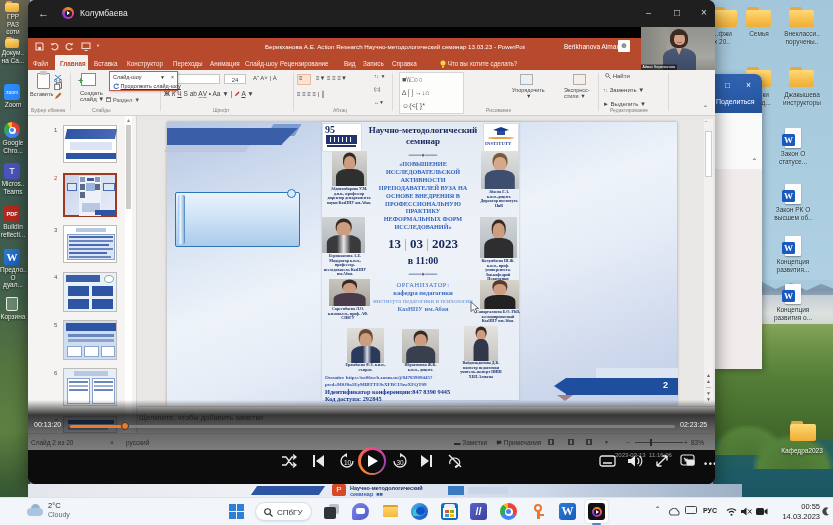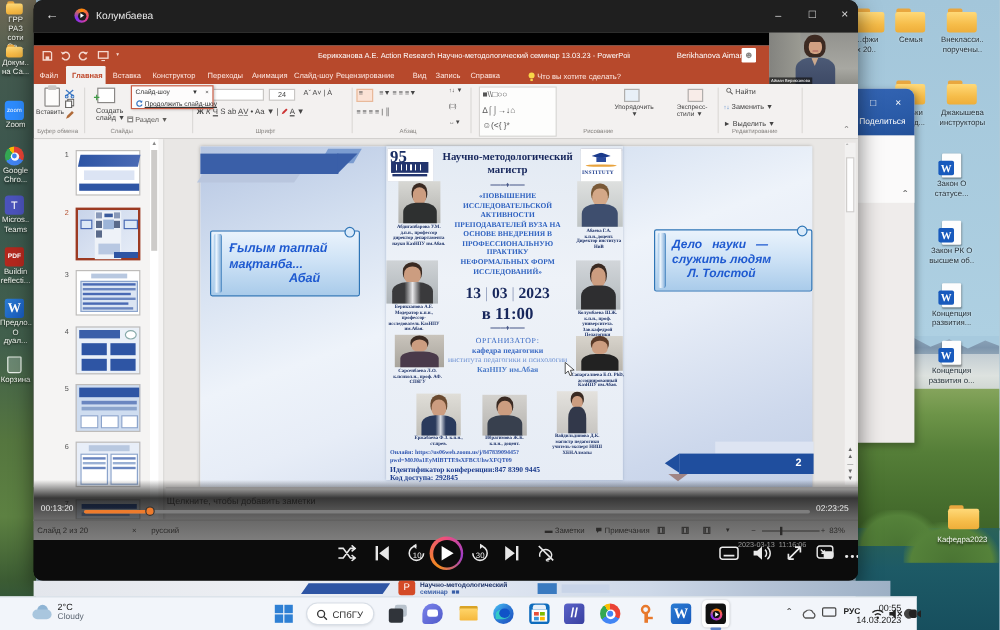--- a/index.html
+++ b/index.html
@@ -98,21 +98,21 @@
   #panel .name { position:absolute; left:10px; top:7px; color:#fff; font-size:11px; font-weight:bold; letter-spacing:.2px; }
   #playbtn { position:absolute; left:330px; top:-3px; width:28px; height:28px; border-radius:50%;
      background:conic-gradient(from 210deg,#f28a1e,#ee4f7c 40%,#a03cc8 70%,#f28a1e 100%); }
   #playbtn .inner { position:absolute; left:2.5px; top:2.5px; width:23px; height:23px; border-radius:50%; background:#0c0c0c; }
   #playbtn .tri { position:absolute; left:10px; top:7.5px; width:0; height:0; border-left:10px solid #fff; border-top:6.5px solid transparent; border-bottom:6.5px solid transparent; }
   
   #cam { position:absolute; left:613px; top:27px; width:74px; height:43px; background:linear-gradient(180deg,#92928e 0%,#a8a8a2 70%,#8e8e88 100%); overflow:hidden; }
   #cam .tag { position:absolute; left:0; bottom:0; height:7px; background:rgba(20,20,20,.72); color:#fff; font-size:4.5px; line-height:7px; padding:0 2px; }
   
   #behind { left:28px; top:484px; width:714px; height:13px; background:linear-gradient(90deg,#e3e6ec 0%,#eef0f4 30%,#dde4f0 55%,#cdd8e8 72%,#b5c3d6 85%,#9db0c5 100%); }
-  #taskbar { left:0; top:497px; width:764px; height:28px; background:#f2f5fa; border-top:1px solid #dee4eb; }
+  #taskbar { left:0; top:497px; width:833px; height:28px; background:#f2f5fa; border-top:1px solid #dee4eb; }
   .tbico { position:absolute; top:5px; width:17px; height:17px; border-radius:3px; }
   .tray { position:absolute; font-size:7.5px; color:#222; }
 </style>
 </head>
 <body>
 <div class="abs" id="deskL"></div>
 <div class="abs" id="deskR">
   <div class="sky"></div>
   <div class="mtn"></div>
   <div class="lake"></div>
@@ -399,49 +399,43 @@
         </div>
     </div>
     <div id="slide">
       <div style="position:absolute;left:103px;top:2px;width:28px;height:12px;background:#7b9cd0;transform:skewX(-30deg);"></div>
       <div style="position:absolute;left:0px;top:6px;width:115px;height:17px;background:#3a5fa8;"></div>
       <div style="position:absolute;left:114px;top:6px;width:0;height:0;border-left:17px solid #3a5fa8;border-top:0px solid transparent;border-bottom:17px solid transparent;"></div>
       <div style="position:absolute;left:2px;top:23px;width:81px;height:7px;background:#b9c6de;transform:skewX(-35deg);transform-origin:top left;"></div>
       <div class="scroll-banner" style="left:8px;top:70px;width:125px;height:55px;">
         <div class="roll"></div>
           <div class="curl" style="right:3px;top:-4px;"></div>
-        <div class="sbtext" style="left:15px;top:8px;font-size:10.5px;line-height:12.5px;">Ғылым таппай<br>мақтанба...<br><span style="display:block;text-align:right;padding-right:6px;">Абай</span></div>
-      </div>
-      <div class="scroll-banner" style="left:378px;top:69px;width:132px;height:52px;">
-        <div class="roll"></div>
-          <div class="curl" style="right:3px;top:-4px;"></div>
-        <div class="sbtext" style="left:14px;top:7px;font-size:10px;line-height:12px;">Дело&nbsp;&nbsp;&nbsp;науки&nbsp;&nbsp;&nbsp;—<br>служить людям<br><span style="display:block;text-align:center;">Л. Толстой</span></div>
       </div>
       <div id="poster">
 
         <div style="position:absolute;left:1px;top:2px;width:38px;height:27px;background:#fff;box-shadow:0 0 1px #99a;">
-          <div style="position:absolute;left:2px;top:0px;font-size:14px;font-weight:bold;color:#1a2f66;">95</div>
+          <div style="position:absolute;left:2px;top:0px;font-size:10px;font-weight:bold;color:#1a2f66;">95</div>
           <div style="position:absolute;left:3px;top:11px;width:31px;height:9px;background:#23356e;box-shadow:inset 3px 0 0 #23356e;"></div>
             <div style="position:absolute;left:7px;top:13px;width:23px;height:5px;background:repeating-linear-gradient(90deg,#fff 0 1px,#23356e 1px 4px);"></div>
           <div style="position:absolute;left:4px;top:21px;width:29px;height:2px;background:#23356e;"></div>
         </div>
         <div style="position:absolute;left:162px;top:2px;width:34px;height:28px;background:#fff;box-shadow:0 0 1px #99a;">
           <div style="position:absolute;left:9px;top:3px;width:16px;height:5px;background:#1a3a8c;clip-path:polygon(50% 0,100% 60%,50% 100%,0 60%);"></div>
           <div style="position:absolute;left:13px;top:7px;width:8px;height:3.5px;background:#2a4a9c;"></div>
           <div style="position:absolute;left:4px;top:12.5px;width:26px;height:2.5px;background:#e8a33d;border-radius:40%;"></div>
           <div style="position:absolute;left:1px;top:17px;font-size:4.5px;font-weight:bold;color:#1a3a8c;letter-spacing:.2px;">INSTITUTY</div>
         </div>
 
-        <div style="position:absolute;left:40px;top:3px;width:122px;text-align:center;font-size:9px;line-height:10.5px;font-weight:bold;color:#17275c;">Научно-методологический магистр</div>
+        <div style="position:absolute;left:40px;top:3px;width:122px;text-align:center;font-size:9px;line-height:10.5px;font-weight:bold;color:#17275c;">Научно-методологический семинар</div>
         <div style="position:absolute;left:55px;top:31px;width:92px;height:5px;color:#4a5a8a;font-size:6px;text-align:center;line-height:5px;">═══♦═══</div>
 
         <div style="position:absolute;left:49px;top:38px;width:104px;text-align:center;font-size:6.2px;line-height:7.9px;font-weight:bold;color:#2f62c0;white-space:nowrap;">«ПОВЫШЕНИЕ<br>ИССЛЕДОВАТЕЛЬСКОЙ<br>АКТИВНОСТИ<br>ПРЕПОДАВАТЕЛЕЙ ВУЗА НА<br>ОСНОВЕ ВНЕДРЕНИЯ В<br>ПРОФЕССИОНАЛЬНУЮ<br>ПРАКТИКУ<br>НЕФОРМАЛЬНЫХ ФОРМ<br>ИССЛЕДОВАНИЙ»</div>
 
         <div style="position:absolute;left:58px;top:114px;width:86px;text-align:center;font-size:13px;font-weight:bold;color:#17275c;">13&nbsp;<span style="color:#8a97b8;font-weight:normal;">|</span>&nbsp;03&nbsp;<span style="color:#8a97b8;font-weight:normal;">|</span>&nbsp;2023</div>
-        <div style="position:absolute;left:58px;top:133px;width:86px;text-align:center;font-size:14px;font-weight:bold;color:#17275c;">в 11:00</div>
+        <div style="position:absolute;left:58px;top:133px;width:86px;text-align:center;font-size:10px;font-weight:bold;color:#17275c;">в 11:00</div>
         <div style="position:absolute;left:55px;top:150px;width:92px;height:5px;color:#4a5a8a;font-size:6px;text-align:center;line-height:5px;">═══♦═══</div>
 
         <div style="position:absolute;left:42px;top:159px;width:118px;text-align:center;font-size:6.5px;line-height:8px;color:#3a6ac4;"><span style="letter-spacing:.5px;">ОРГАНИЗАТОР:</span><br><b>кафедра педагогики</b><br><span style="color:#6f93d4;">института педагогики и психологии</span><br><span style="color:#4a7ac8;font-weight:bold;">КазНПУ им.Абая</span></div>
 
         <div class="photo" id="ph1" style="left:10px;top:29px;width:35px;height:35px;"></div>
         <div class="pname" style="left:4px;top:65px;width:46px;">Абдигапбарова У.М. д.п.н., профессор директор департамента науки КазНПУ им.Абая.</div>
         <div class="photo" id="ph2" style="left:0px;top:95px;width:43px;height:36px;"></div>
         <div class="pname" style="left:0px;top:132px;width:46px;">Берикханова А.Е. Модератор к.п.н., профессор-исследователь КазНПУ им.Абая.</div>
         <div class="photo" id="ph3" style="left:7px;top:157px;width:41px;height:27px;"></div>
         <div class="pname" style="left:2px;top:185px;width:48px;">Сарсенбаева Л.О. к.психол.н., проф. АФ. СПбГУ</div>

